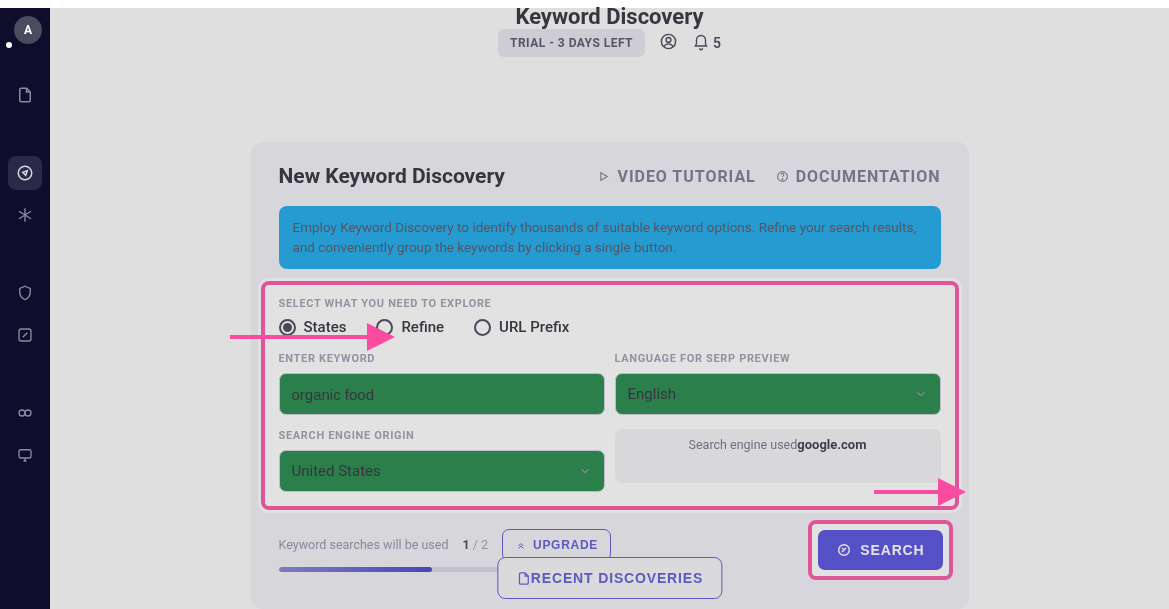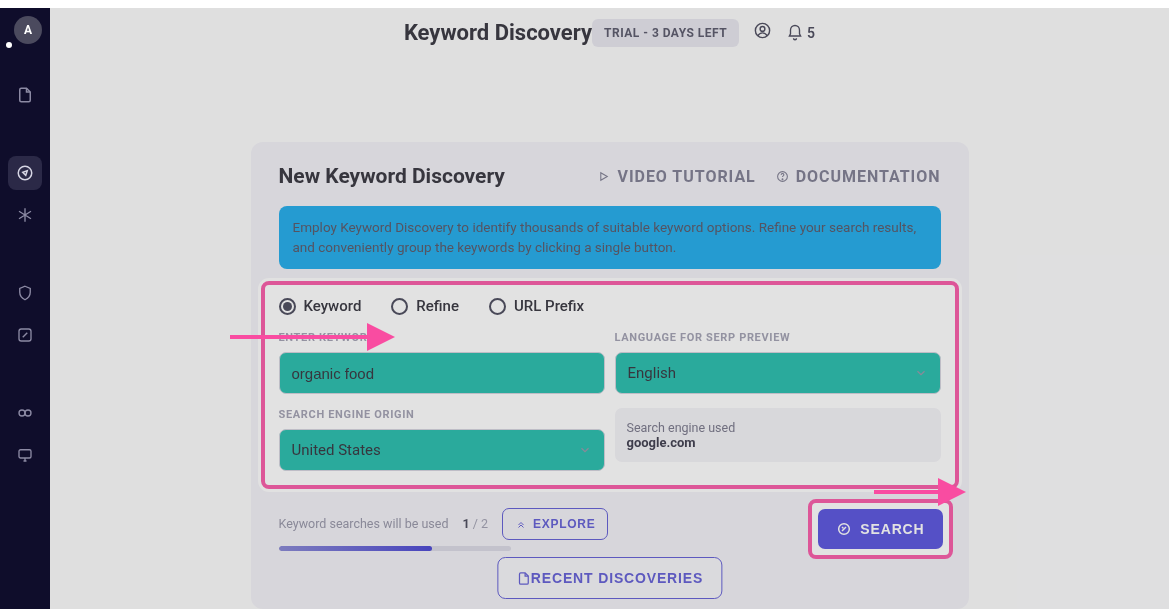--- a/index.html
+++ b/index.html
@@ -72,21 +72,22 @@
     display:flex;
     flex-direction:column;
     background: #fbfbfc;
   }
   .topbar {
     height: 50px;
     display:flex;
     align-items:center;
     padding: 0 18px 0 18px;
     border-bottom: 1px solid rgba(0,0,0,0);
-    justify-content: center;
+    justify-content: flex-end;
+    flex-direction: column;
   }
   .page-title {
     font-size: 22px;
     font-weight: 700;
     color: #24232e;
   }
   .topbar-right {
     display:flex; align-items:center; gap:14px;
   }
   .trial-pill {
@@ -195,32 +196,32 @@
   }
   .field-col { display:flex; flex-direction:column; }
   .text-input, .select-box {
     width:100%;
     height:42px;
     border:1px solid #d1d0dc;
     border-radius:7px;
     padding: 0 12px;
     font-size:15px;
     color:#24232e;
-    background:#14b8a6;
+    background:#15803d;
     display:flex; align-items:center;
     justify-content:space-between;
   }
   .text-input { outline:none; }
   .select-box { cursor:pointer; }
   .engine-box {
     background:#f3f2f7;
     border-radius:7px;
     padding: 8px 12px;
     height:54px;
-    display:flex; flex-direction:column; justify-content:center;
+    display:flex; flex-direction:row; justify-content:center;
   }
   .engine-box .lbl { font-size:12.5px; color:#6d6c80; }
   .engine-box .val { font-size:13px; font-weight:700; color:#2d2c3e; }
   
   .card-foot {
     display:flex; align-items:center; justify-content:space-between;
     margin-top: 6px;
   }
   .usage-wrap { display:flex; flex-direction:column; gap:6px; }
   .usage-row { display:flex; align-items:center; gap:14px; font-size:12.5px; color:#8e8da1; }
@@ -405,24 +406,25 @@
                   <circle cx="12" cy="17" r="0.8" fill="currentColor"></circle>
                 </svg>
               <span>DOCUMENTATION</span>
             </a>
           </div>
         </div>
 
         <div class="intro-box">Employ Keyword Discovery to identify thousands of suitable keyword options. Refine your search results, and conveniently group the keywords by clicking a single button.</div>
 
         <div class="form-area">
+          <div class="form-label">SELECT WHAT YOU NEED TO EXPLORE</div>
           <div class="radio-row">
             <label class="radio-item">
               <span class="radio-circle selected"></span>
-              <span>Keyword</span>
+              <span>States</span>
             </label>
             <label class="radio-item">
               <span class="radio-circle"></span>
               <span>Refine</span>
             </label>
             <label class="radio-item">
               <span class="radio-circle"></span>
               <span>URL Prefix</span>
             </label>
           </div>
@@ -463,21 +465,21 @@
           <div class="usage-wrap">
             <div class="usage-row">
               <span>Keyword searches will be used</span>
               <span class="usage-count">
                 <span>1</span><span class="denom"> / <span>2</span></span>
               </span>
               <button class="upgrade-btn">
                 <svg width="12" height="12" viewBox="0 0 24 24" fill="none" stroke="currentColor" stroke-width="2">
                     <path d="M7 14l5-5 5 5M7 19l5-5 5 5"></path>
                   </svg>
-                <span>EXPLORE</span>
+                <span>UPGRADE</span>
               </button>
             </div>
             <div class="progress">
                 <div class="fill"></div>
               </div>
           </div>
 
           <div class="search-wrap">
             <button class="search-btn">
               <svg width="16" height="16" viewBox="0 0 24 24" fill="none" stroke="currentColor" stroke-width="2.2">

